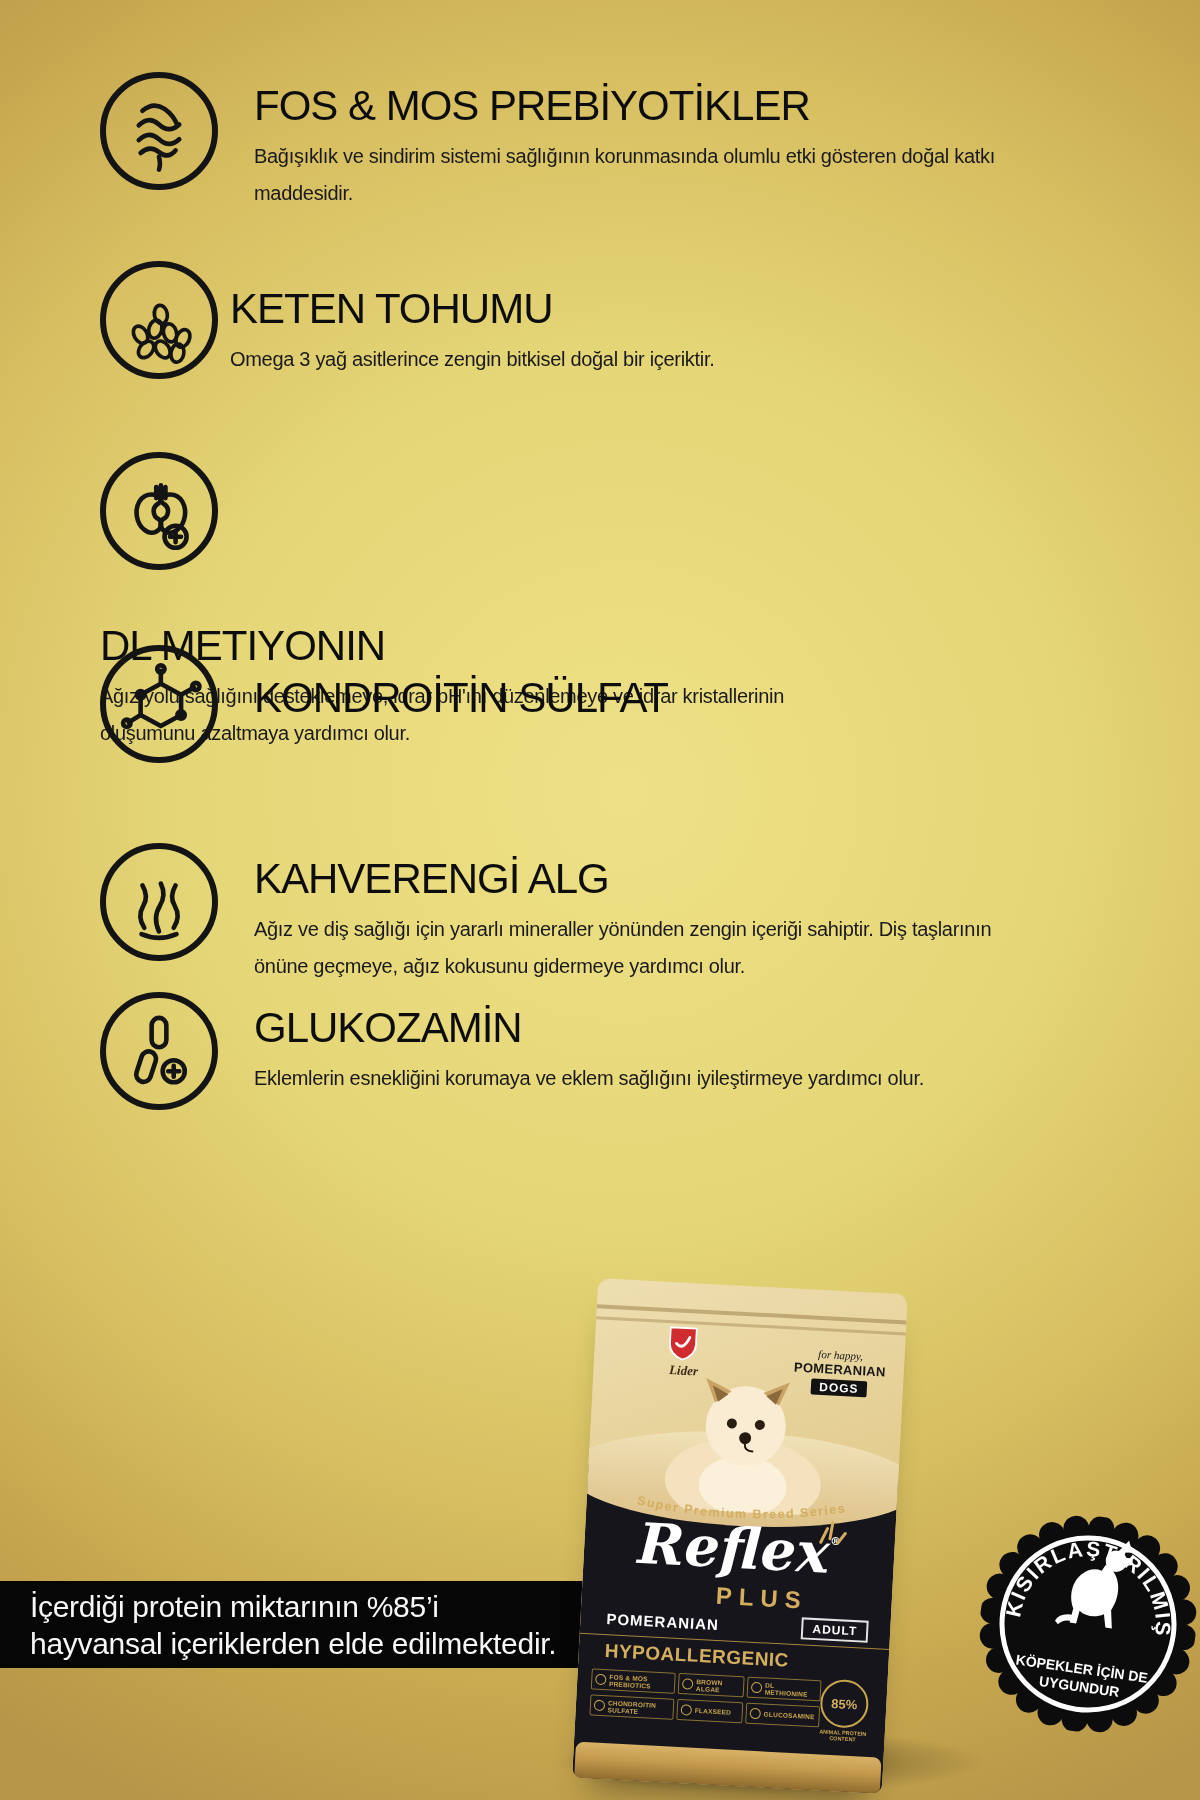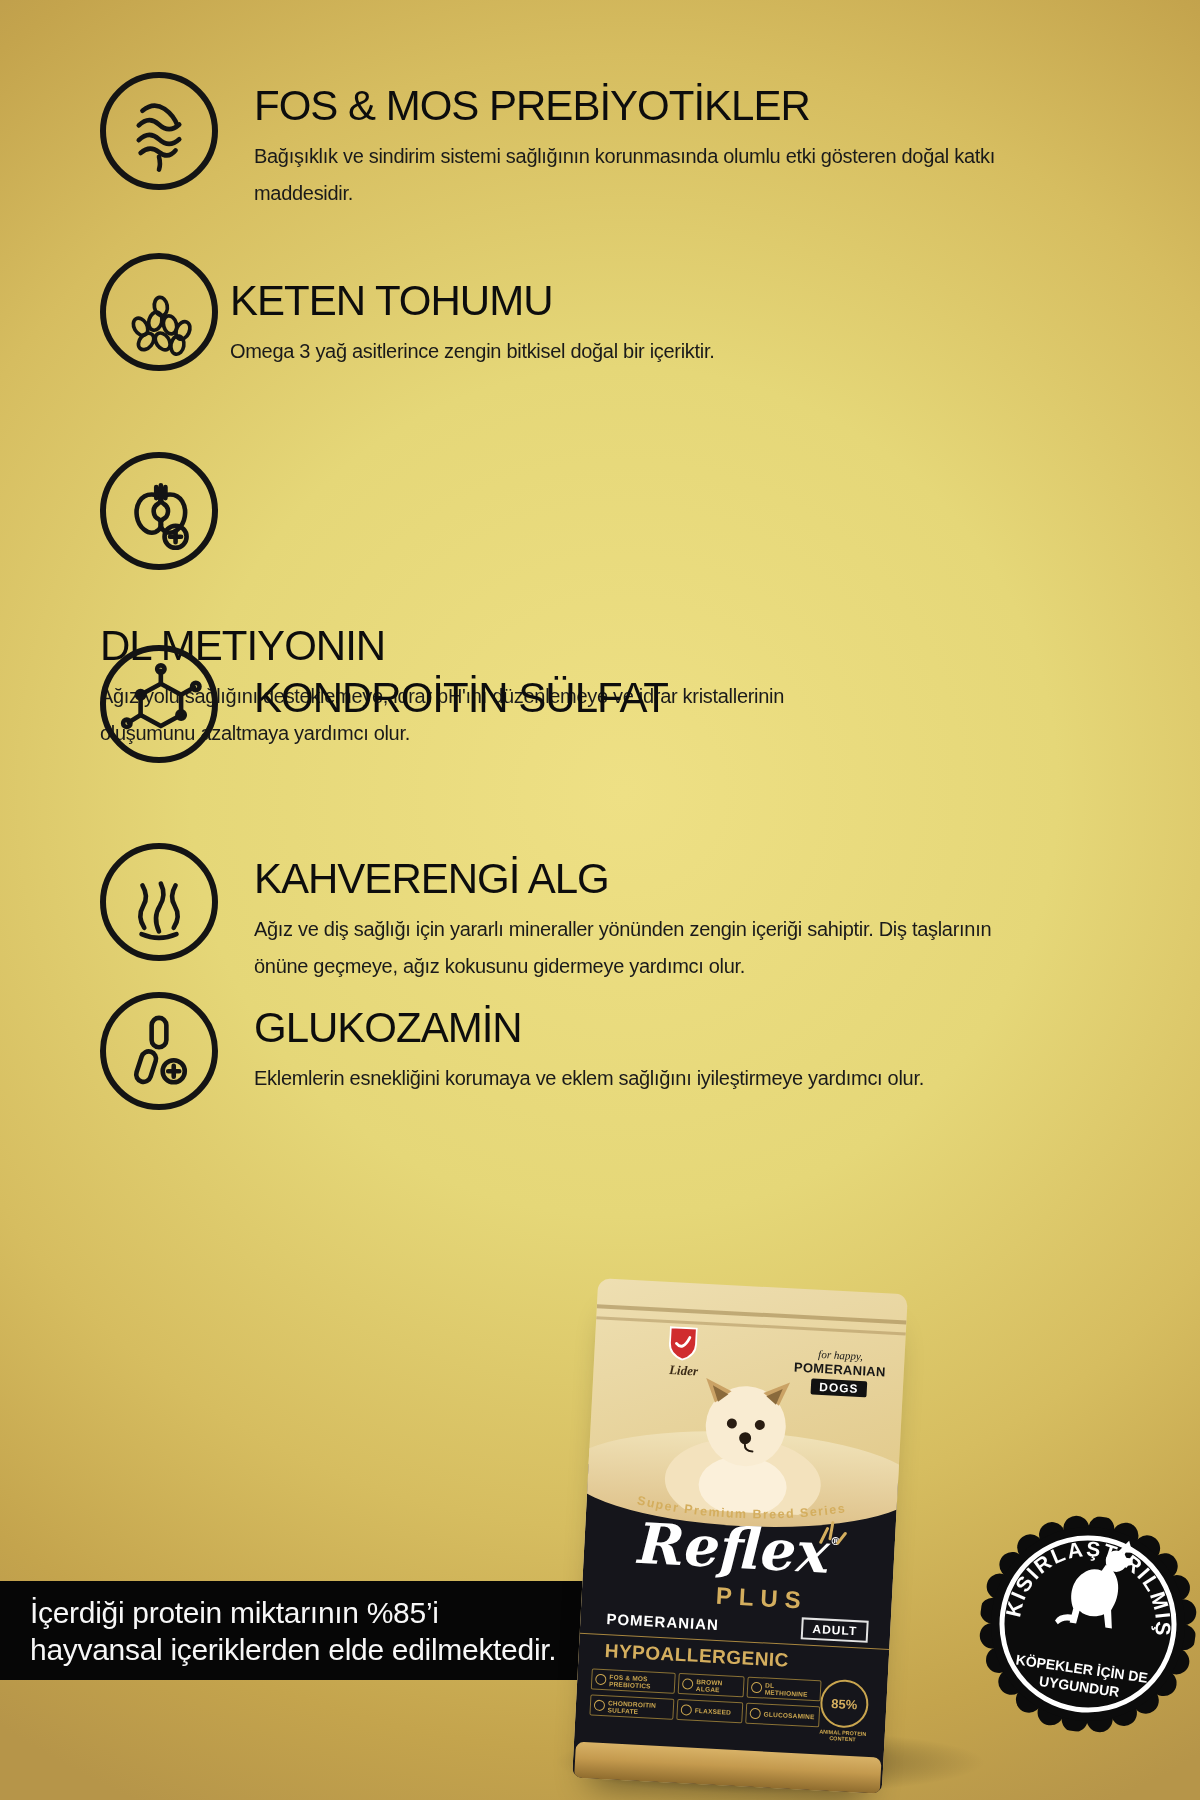--- a/index.html
+++ b/index.html
@@ -15,21 +15,21 @@
     display:flex;align-items:center;justify-content:center;box-sizing:border-box;
   }
   .feature-icon svg{width:92px;height:92px;stroke:#141414;fill:none;stroke-width:5;stroke-linecap:round;stroke-linejoin:round;}
   .feature-text{max-width:775px;}
   .feature-title{
     font-size:42px;font-weight:400;color:#0d0d0d;letter-spacing:-1px;line-height:1.05;margin:0 0 10px 0;
   }
   .feature-body{font-size:20px;line-height:37px;color:#1a1a1a;letter-spacing:-0.3px;margin:0;}
   
   .banner{
-    position:absolute;left:0;top:1581px;width:645px;height:99px;background:#060606;z-index:1;
+    position:absolute;left:0;top:1581px;width:645px;height:87px;background:#060606;z-index:1;
     display:flex;flex-direction:column;justify-content:center;padding-left:30px;box-sizing:border-box;
   }
   .banner p{margin:0;color:#f7f7f7;font-size:30px;line-height:37px;letter-spacing:-0.3px;}
   
   .bag-shadow{position:absolute;left:555px;top:1730px;width:430px;height:64px;z-index:1;
     background:radial-gradient(closest-side,rgba(0,0,0,.40),rgba(0,0,0,0));}
   .bag{
     position:absolute;left:585px;top:1286px;width:310px;height:500px;z-index:2;
     transform:rotate(3deg);transform-origin:50% 50%;
     border-radius:12px 12px 10px 10px;overflow:hidden;
@@ -91,21 +91,21 @@
         <path d="M30 74 q10 -9 20 -1 q10 8 18 -2"></path>
         <path d="M50 78 q2 8 0 14"></path>
       </svg>
     </div>
     <div class="feature-text" style="margin-top:12px;">
       <h2 class="feature-title">FOS &amp; MOS PREBİYOTİKLER</h2>
       <p class="feature-body">Bağışıklık ve sindirim sistemi sağlığının korunmasında olumlu etki gösteren doğal katkı maddesidir.</p>
     </div>
   </div>
 
-  <div class="feature" style="top:253px;gap:12px;">
+  <div class="feature" style="top:261px;gap:12px;">
     <div class="feature-icon">
       <svg viewBox="0 0 100 100" style="stroke-width:4;">
         <ellipse cx="30" cy="66" rx="7" ry="10" transform="rotate(-30 30 66)"></ellipse>
         <ellipse cx="46" cy="60" rx="7" ry="10" transform="rotate(15 46 60)"></ellipse>
         <ellipse cx="62" cy="64" rx="7" ry="10" transform="rotate(-15 62 64)"></ellipse>
         <ellipse cx="76" cy="70" rx="7" ry="10" transform="rotate(25 76 70)"></ellipse>
         <ellipse cx="36" cy="82" rx="7" ry="10" transform="rotate(40 36 82)"></ellipse>
         <ellipse cx="54" cy="82" rx="7" ry="10" transform="rotate(-35 54 82)"></ellipse>
         <ellipse cx="70" cy="86" rx="7" ry="10" transform="rotate(10 70 86)"></ellipse>
         <ellipse cx="52" cy="44" rx="7" ry="10" transform="rotate(-10 52 44)"></ellipse>

